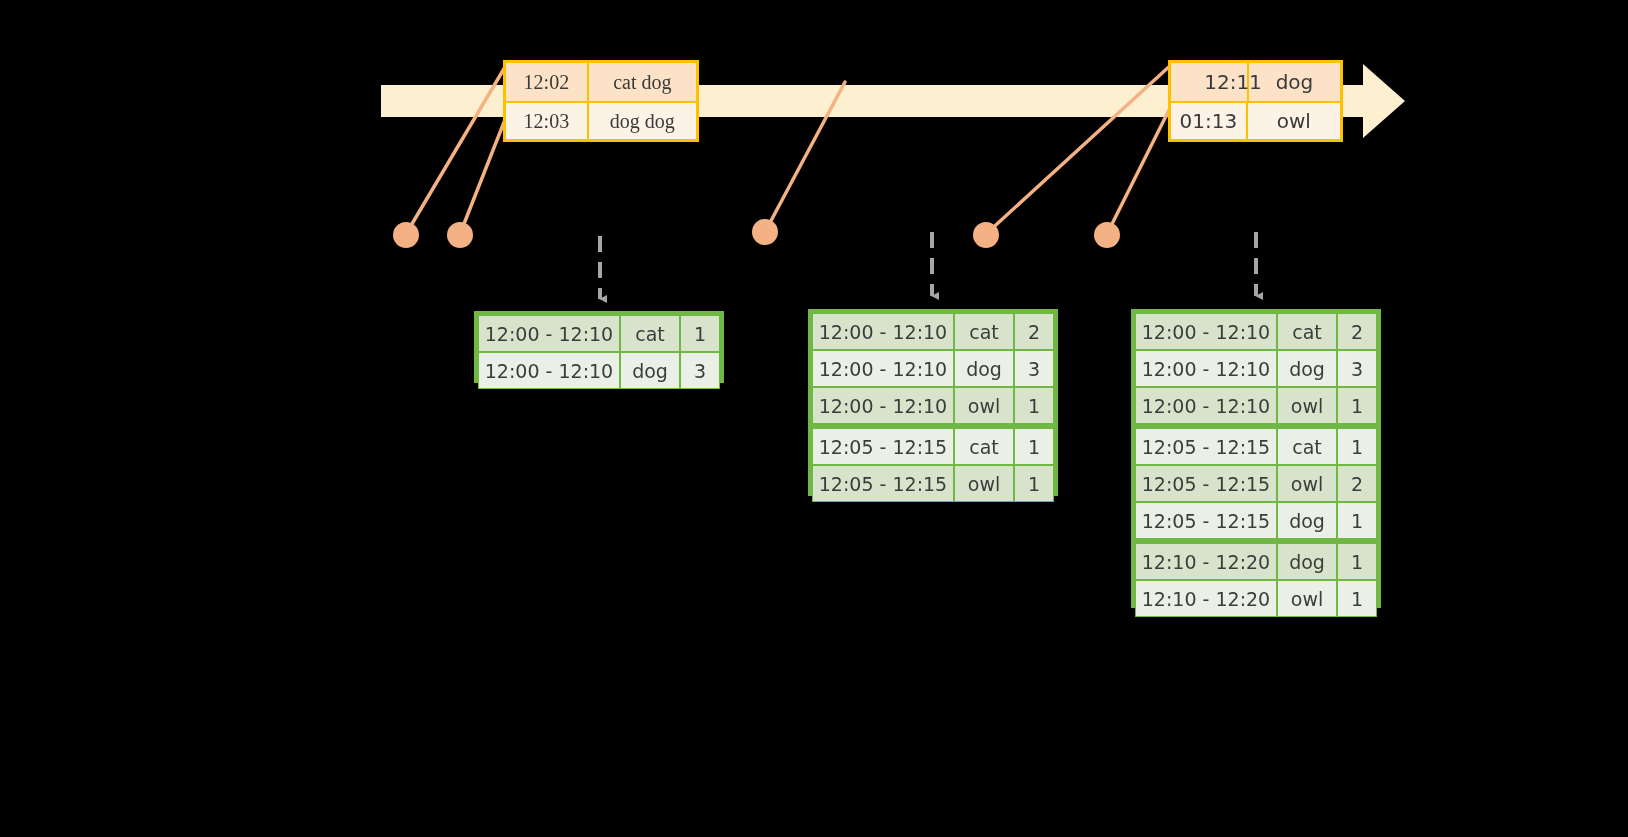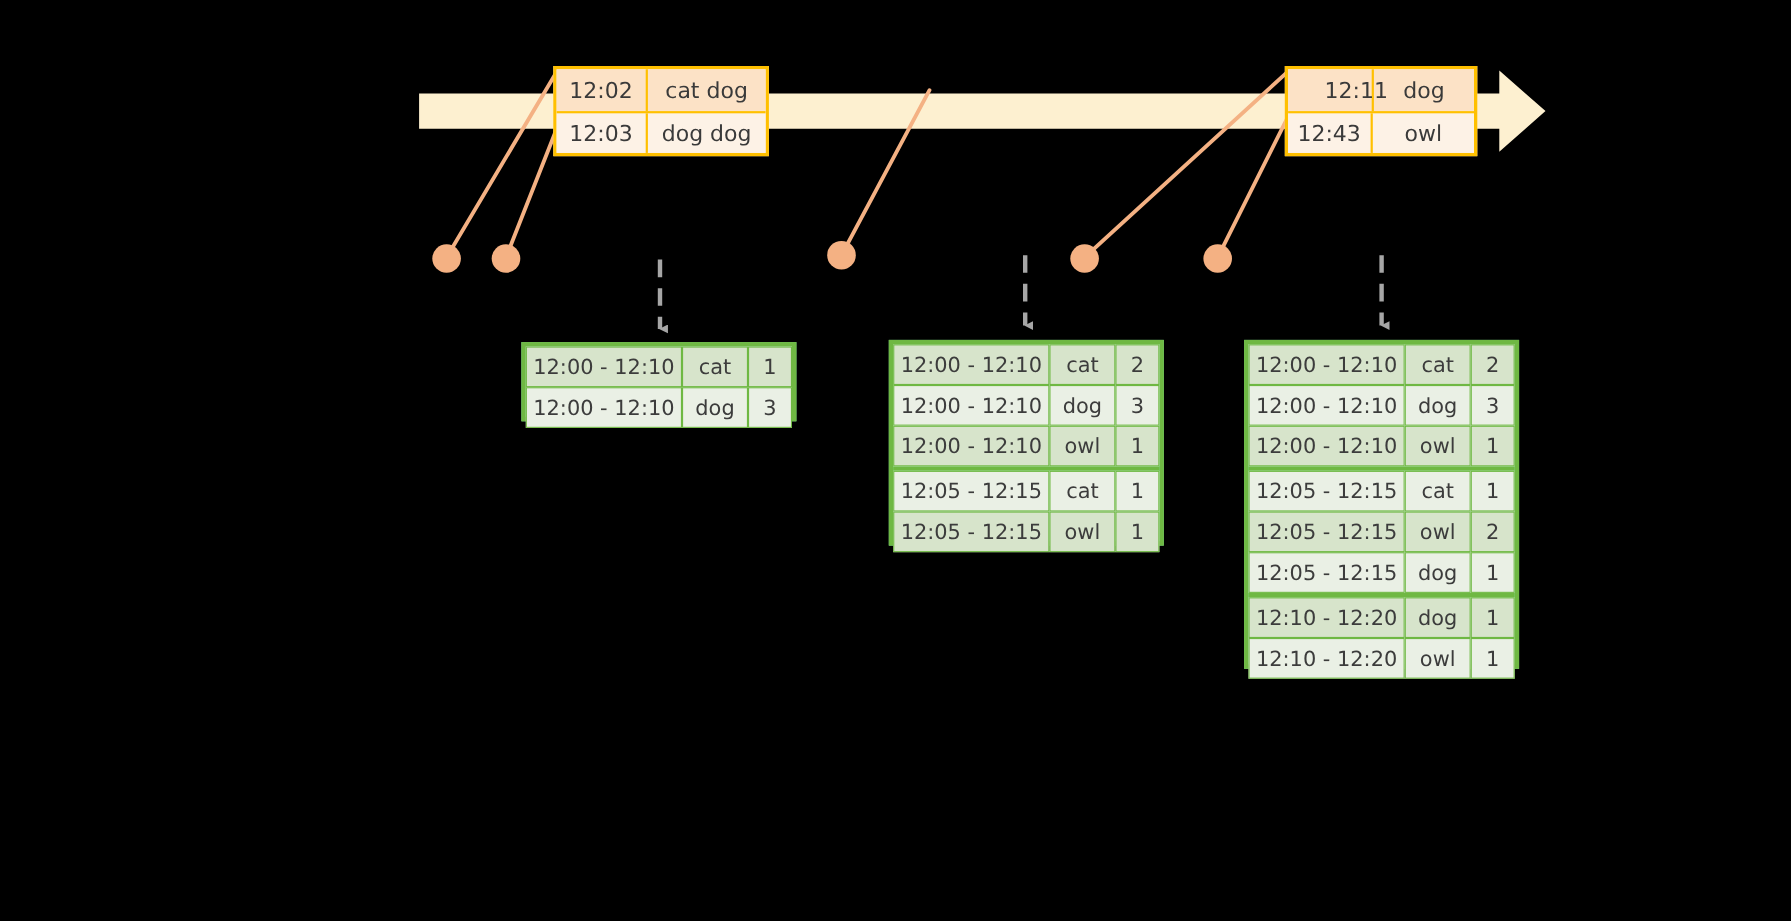--- a/index.html
+++ b/index.html
@@ -62,21 +62,21 @@
     font-size: 20px;
     color: #3a3a3a;
     white-space: nowrap;
   }
 
   
   .result-table {
     position: absolute;
     border: 4px solid #6fb843;
     box-sizing: border-box;
-    background: #86efac;
+    background: #4d7c0f;
   }
   .rt-row {
     display: flex;
     height: 37px;
     box-sizing: border-box;
   }
   .rt-row.sep {
     border-top: 4px solid #6fb843;
     height: 41px;
   }
@@ -128,39 +128,39 @@
       <circle cx="1107" cy="235" r="13"></circle>
     </g>
 
     <g stroke="#a6a6a6" stroke-width="4" fill="none" stroke-dasharray="16 10">
       <line x1="600" y1="236" x2="600" y2="299" marker-end="url(#dash-arrowhead)"></line>
       <line x1="932" y1="232" x2="932" y2="296" marker-end="url(#dash-arrowhead)"></line>
       <line x1="1256" y1="232" x2="1256" y2="296" marker-end="url(#dash-arrowhead)"></line>
     </g>
   </svg>
 
-  <div class="event-group" style="left:503px; top:60px; width:196px; height:82px;">
+  <div class="event-group" style="left:503px; top:60px; width:196px; height:82px;font-family:Liberation Serif, serif;">
     <div class="event-row shade-a">
       <div class="ev-time" style="width:84px;">12:02</div>
       <div class="ev-payload" style="width:109px;">cat dog</div>
     </div>
     <div class="event-row shade-b">
       <div class="ev-time" style="width:84px;">12:03</div>
       <div class="ev-payload" style="width:109px;">dog dog</div>
     </div>
   </div>
 
 
   <div class="event-group" style="left:1168px; top:60px; width:175px; height:82px;">
     <div class="event-row shade-a">
       <div class="ev-time" style="width:78px;padding-left:48px;">12:11</div>
       <div class="ev-payload" style="width:94px;">dog</div>
     </div>
     <div class="event-row shade-b">
-      <div class="ev-time" style="width:78px;">12:43</div>
+      <div class="ev-time" style="width:78px;">01:13</div>
       <div class="ev-payload" style="width:94px;">owl</div>
     </div>
   </div>
 
   <div class="result-table" style="left:474px; top:311px; width:250px; height:72px;">
     <div class="rt-row shade-a">
       <div class="rt-cell rt-window" style="width:142px;">12:00 - 12:10</div>
       <div class="rt-cell rt-key" style="width:60px;">cat</div>
       <div class="rt-cell rt-count" style="width:40px;">1</div>
     </div>

